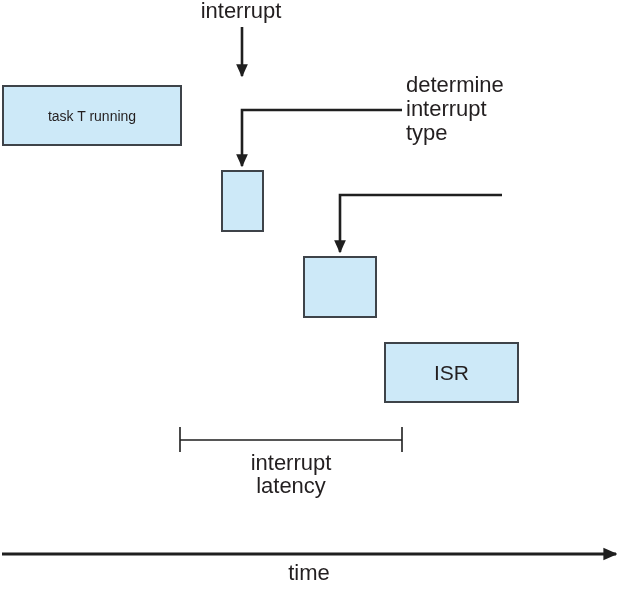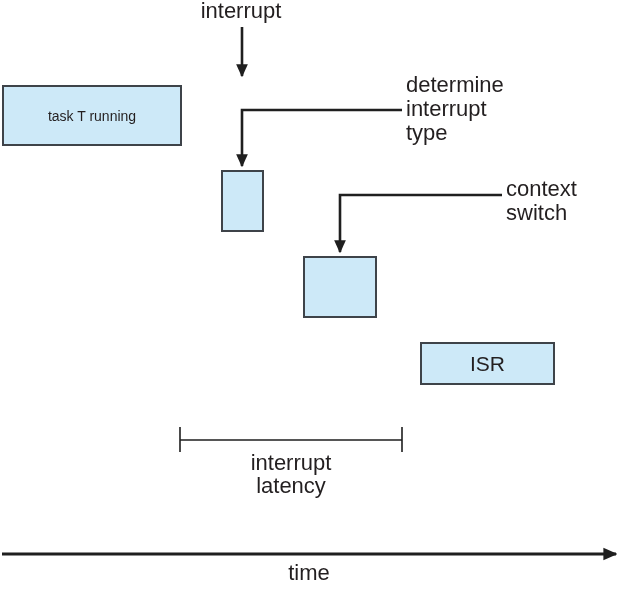--- a/index.html
+++ b/index.html
@@ -36,21 +36,21 @@
     box-sizing: border-box;
     background: var(--box-fill);
     border: 2px solid var(--box-border);
     display: flex;
     align-items: center;
     justify-content: center;
   }
   .box-task   { left: 2px;   top: 85px;  width: 180px; height: 61px; }
   .box-small  { left: 221px; top: 170px; width: 43px;  height: 62px; }
   .box-medium { left: 303px; top: 256px; width: 74px;  height: 62px; }
-  .box-isr    { left: 420px; top: 342px; width: 135px; height: 43px; }
+  .box-isr    { left: 384px; top: 342px; width: 135px; height: 61px; }
   .box-task span { font-size: 14px; }
   .box-isr  span { font-size: 21px; }
   .label {
     position: absolute;
     font-size: 22px;
     line-height: 24px;
     white-space: pre-line;
     color: var(--text);
   }
   .label-interrupt {
@@ -101,22 +101,20 @@
 
     <path d="M 2 554 L 616 554" style="stroke: var(--line, #1f1f1f); stroke-width: 2.8; fill: none;" marker-end="url(#arrowhead)"></path>
   </svg>
 
   <div class="label label-interrupt">interrupt</div>
 
   <div class="label label-determine">determine
 interrupt
 type</div>
 
-  <div class="label label-context">context
-switch</div>
 
   <div class="label label-latency">interrupt
 latency</div>
 
   <div class="label label-time">time</div>
 
   <div class="box box-task">
     <span>task T running</span>
   </div>
 

